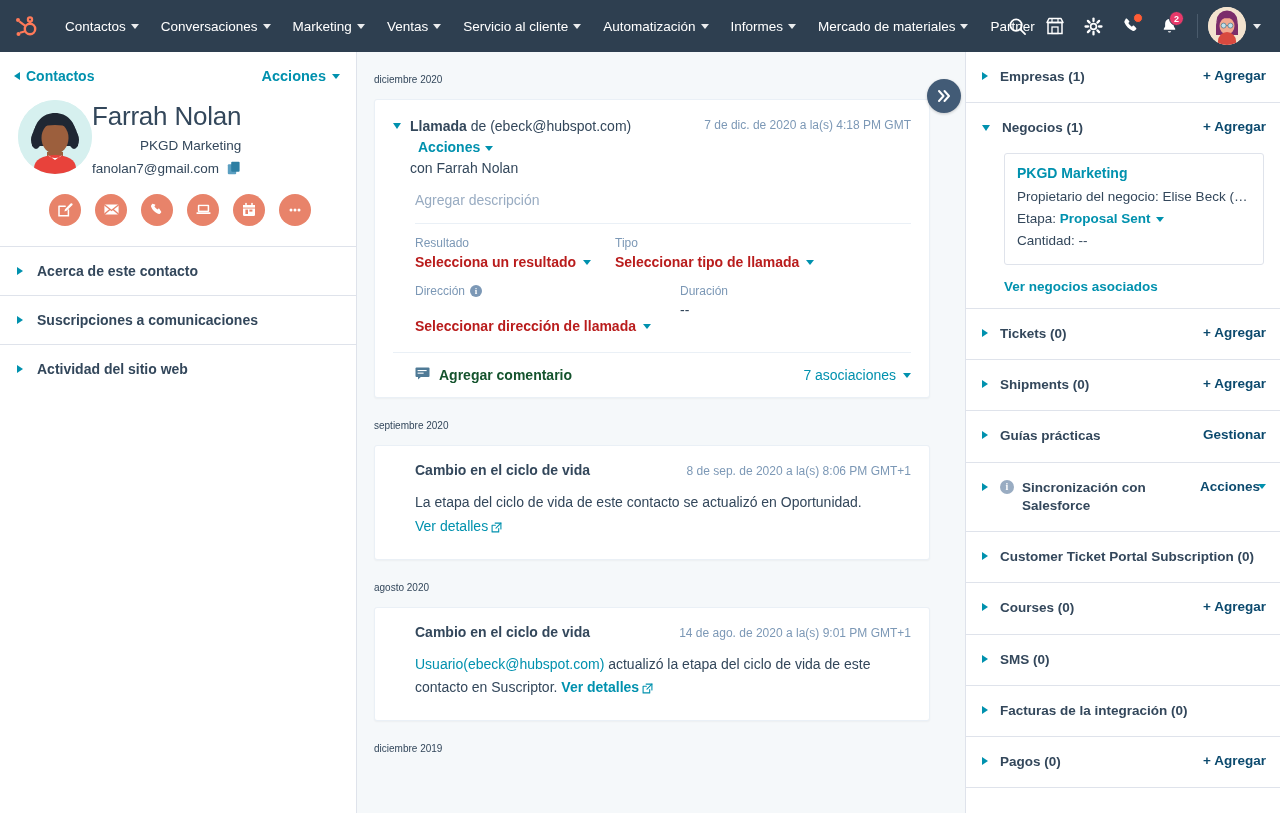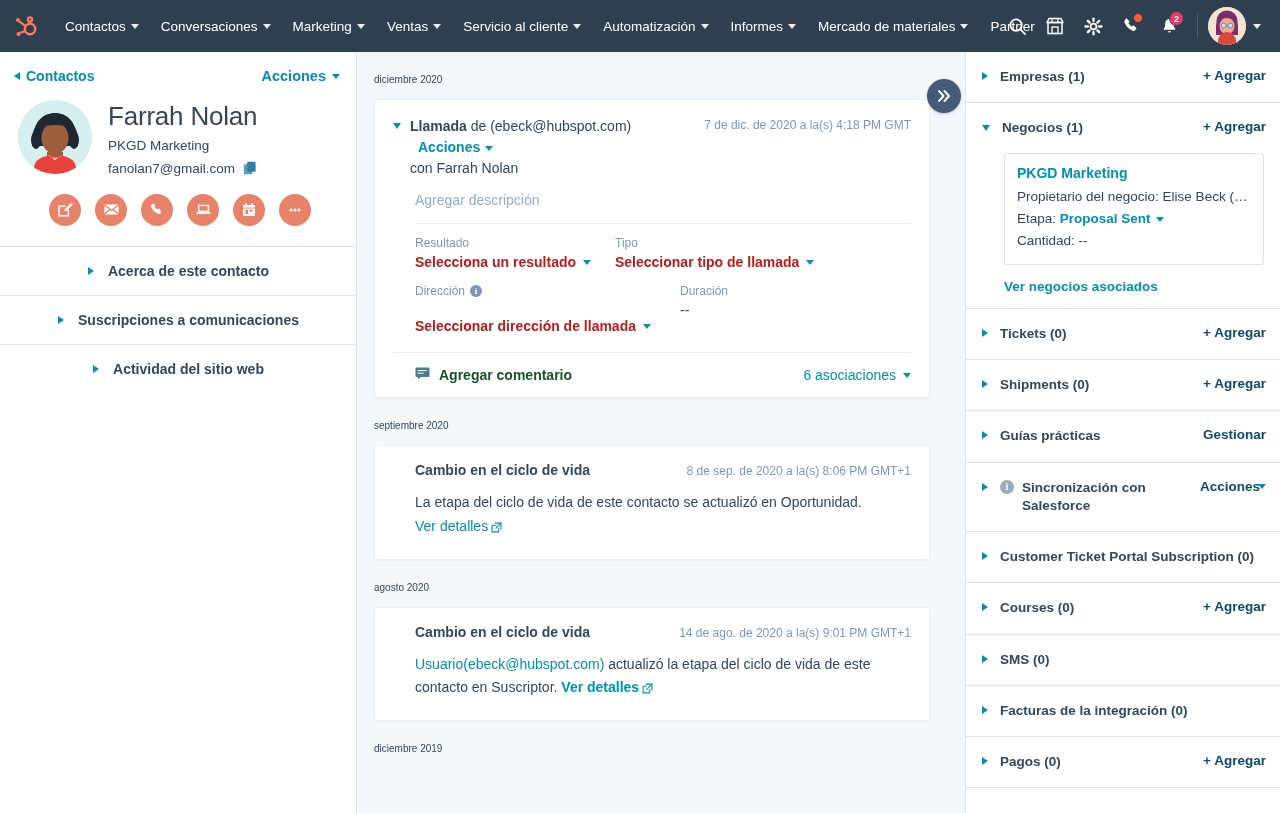--- a/index.html
+++ b/index.html
@@ -101,21 +101,21 @@
     display: flex; align-items: center; gap: 6px; cursor: pointer;
   }
   .caret-teal {
     width: 0; height: 0;
     border-left: 4px solid transparent;
     border-right: 4px solid transparent;
     border-top: 5px solid #0091ae;
   }
 
   .profile {
-    display: flex; gap: 16px; padding: 6px 16px 0 18px;
+    display: flex; padding: 6px 16px 0 18px; text-align: right;
   }
   .avatar-big {
     width: 74px; height: 74px; flex: 0 0 74px;
     border-radius: 50%; background: #d6f0ef;
     overflow: hidden; position: relative;
   }
   .profile-info { padding-top: 2px; min-width: 0; }
   .contact-name {
     font-size: 26px; font-weight: 400; color: #33475b;
     line-height: 1.15; letter-spacing: -0.2px;
@@ -132,21 +132,20 @@
     width: 32px; height: 32px; border-radius: 50%;
     background: #e8836a; display: flex;
     align-items: center; justify-content: center; cursor: pointer;
   }
 
   .accordion-row {
     border-top: 1px solid #dfe3eb;
     padding: 16px 16px 16px 14px;
     display: flex; align-items: center; gap: 14px;
     cursor: pointer;
-    justify-content: center;
   }
   .chev-right {
     width: 0; height: 0; flex: 0 0 auto;
     border-top: 4.5px solid transparent;
     border-bottom: 4.5px solid transparent;
     border-left: 6.5px solid #0091ae;
     margin-left: 3px;
   }
   .accordion-label { font-size: 14px; font-weight: 700; color: #33475b; }
 
@@ -594,21 +593,21 @@
                   <path d="M3 10v2.5L5.8 10z" fill="#4f7a96"></path>
                   <g fill="#fff">
                     <rect x="2.6" y="3" width="9" height="1.1"></rect>
                     <rect x="2.6" y="5.6" width="6" height="1.1"></rect>
                   </g>
                 </svg>
             </span>
             <span>Agregar comentario</span>
           </div>
           <div class="assoc">
-            <span>6 asociaciones</span>
+            <span>7 asociaciones</span>
             <i class="caret-teal"></i>
           </div>
         </div>
       </div>
 
       <div class="month-label">septiembre 2020</div>
       <div class="card" style="padding:16px 18px 18px 18px;">
         <div class="simple-card-head">
           <span class="simple-title">Cambio en el ciclo de vida</span>
           <span class="ts">8 de sep. de 2020 a la(s) 8:06 PM GMT+1</span>

